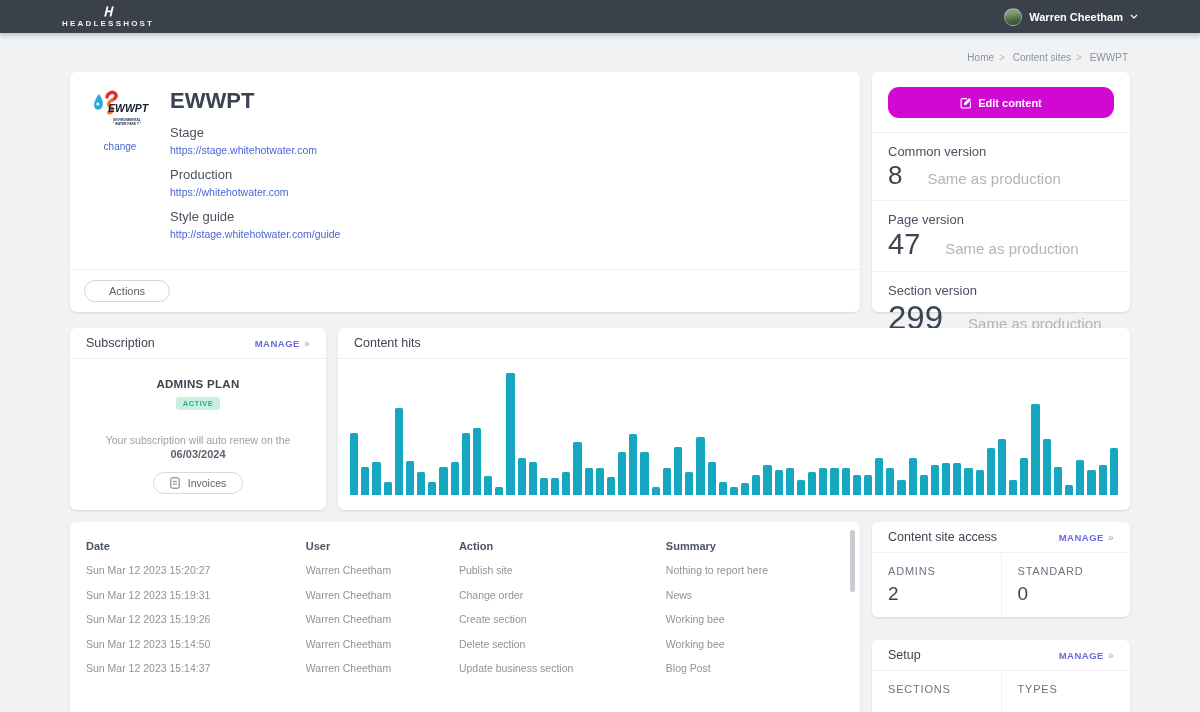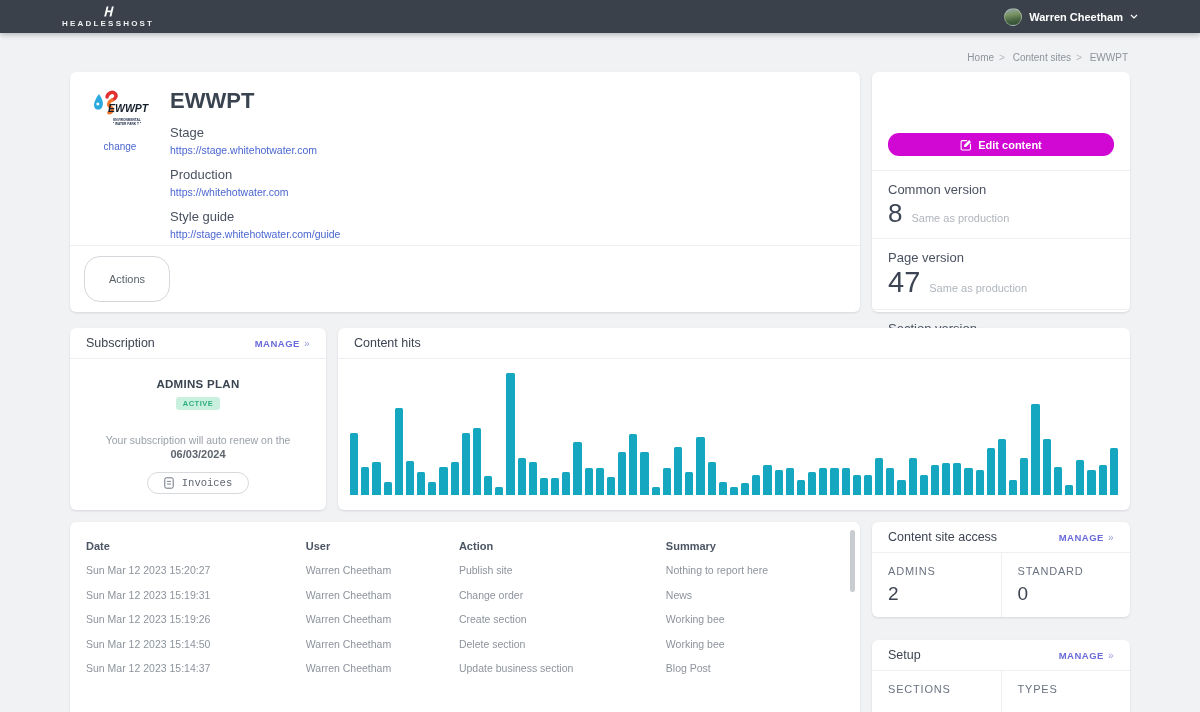--- a/index.html
+++ b/index.html
@@ -41,48 +41,48 @@
   .site-card { width:790px; height:240px; display:flex; flex-direction:column; }
   .site-body { flex:1; display:flex; padding:16px 20px 0 14px; }
   .logo-col { width:72px; display:flex; flex-direction:column; align-items:center; }
   .change-link { font-size:10px; color:#4a66d1; margin-top:9px; cursor:pointer; }
   .site-main { flex:1; margin-left:14px; }
   .site-title { font-size:22px; font-weight:600; color:#3a4450; }
   .site-subtitle { font-size:10.5px; color:#9aa0a8; margin-top:6px; }
   .env-label { font-size:13px; color:#4a5160; margin-top:11px; }
   .env-url { font-size:10.5px; color:#4a66d1; margin-top:4px; cursor:pointer; }
   .site-footer { border-top:1px solid #efeff2; padding:10px 14px; }
-  .actions-btn { background:#fff; border:1px solid #d4d7db; border-radius:16px; padding:16px 24px;
+  .actions-btn { background:#fff; border:1px solid #d4d7db; border-radius:16px; padding:4px 24px;
                  font-size:11px; color:#5b6168; font-family:inherit; cursor:pointer; }
 
   
   .versions-card { width:258px; height:240px; }
   .edit-wrap { padding:15px 16px 14px; }
-  .edit-btn { width:100%; height:23px; border:none; border-radius:11px; background:#d108d3;
+  .edit-btn { width:100%; height:31px; border:none; border-radius:11px; background:#d108d3;
               color:#fff; font-size:11px; font-weight:bold; font-family:inherit; cursor:pointer;
-              display:flex; align-items:center; justify-content:center; gap:6px;margin-top:46px; }
+              display:flex; align-items:center; justify-content:center; gap:6px; }
   .version-item { border-top:1px solid #efeff2; padding:11px 16px 12px; }
   .version-label { font-size:13px; color:#4a5160; }
   .version-value-row { display:flex; align-items:baseline; gap:9px; margin-top:3px; }
   .version-value { color:#3d4554; line-height:1; }
   .version-item:nth-of-type(1) .version-value { font-size:26px; }
   .version-item:nth-of-type(2) .version-value { font-size:29px; }
   .version-item:nth-of-type(3) .version-value { font-size:33px; }
-  .version-note { font-size:11px; color:#b0b5bc; }
+  .version-note { font-size:15px; color:#b0b5bc;margin-left:16px; }
 
   
   .sub-card { width:256px; height:182px; }
   .sub-body { text-align:center; padding-top:19px; }
   .plan-name { font-size:11.5px; font-weight:bold; letter-spacing:.3px; color:#3a4450; }
   .status-badge { display:inline-block; margin-top:7px; background:#c9f0de; color:#2fae80;
                   font-size:7.5px; font-weight:bold; letter-spacing:.5px; padding:2px 7px; border-radius:3px; }
   .renew-line { font-size:10.5px; color:#9aa0a8; margin-top:24px; }
   .renew-date { font-size:11px; font-weight:bold; color:#5d646d; margin-top:2px; }
   .invoices-btn { margin-top:12px; background:#fff; border:1px solid #d7dadd; border-radius:12px;
-                  height:22px; padding:0 16px; font-size:10.5px; color:#5f6670; font-family:Liberation Mono, monospace;
+                  height:22px; padding:0 16px; font-size:10.5px; color:#5f6670; font-family:Liberation Sans, sans-serif;
                   display:inline-flex; align-items:center; gap:8px; cursor:pointer; }
 
   
   .hits-card { flex:1; height:182px; display:flex; flex-direction:column; }
   .chit-bars { flex:1; display:flex; align-items:flex-end; column-gap:3px;
                margin:14px 12px 15px; }
   .chit-bar { flex:1; background:#14a7bf; border-radius:1.5px 1.5px 0 0; }
 
   
   .logs-card { width:790px; height:278px; display:flex; flex-direction:column; }

